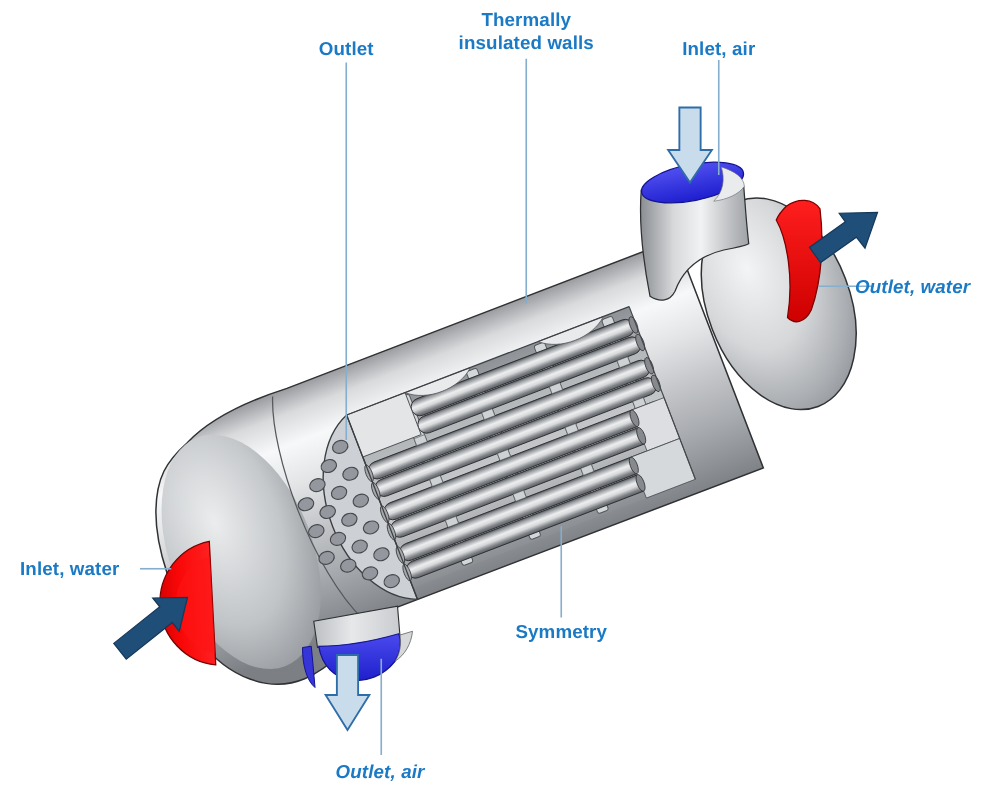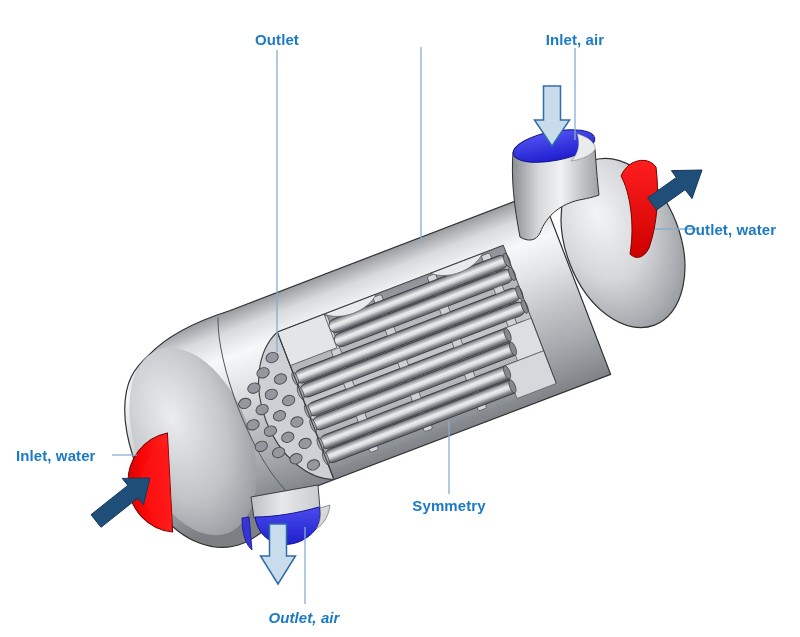--- a/index.html
+++ b/index.html
@@ -231,24 +231,28 @@
       <path d="M575,48 V140"></path>
       <path d="M655,229 H699"></path>
       <path d="M112,455 H137"></path>
       <path d="M449,421 V494"></path>
       <path d="M305,527 V604"></path>
     </g>
   </svg>
 
   <div class="lbl center" style="left:277px;top:31px;">Outlet</div>
 
+  <div class="lbl center" style="left:421px;top:8px;">
+    <div>Thermally</div>
+    <div>insulated walls</div>
+  </div>
 
   <div class="lbl center" style="left:575px;top:31px;">Inlet, air</div>
 
-  <div class="lbl" style="left:684px;top:221px;">Outlet, water</div>
+  <div class="lbl" style="left:684px;top:221px;font-style:italic;">Outlet, water</div>
 
   <div class="lbl" style="left:16px;top:447px;text-align:center;">Inlet, water</div>
 
   <div class="lbl center" style="left:449px;top:497px;">Symmetry</div>
 
   <div class="lbl center" style="left:304px;top:609px;font-style:italic;">Outlet, air</div>
 
 </div>
 
 </body></html>

